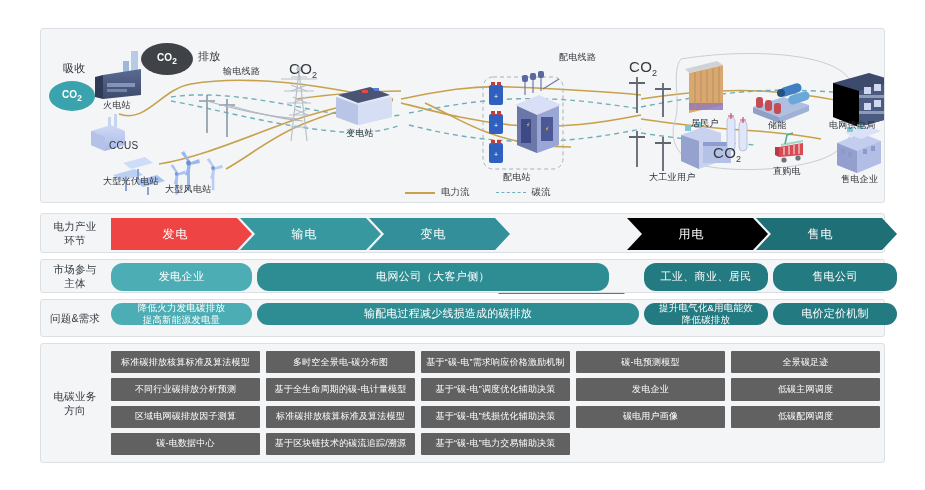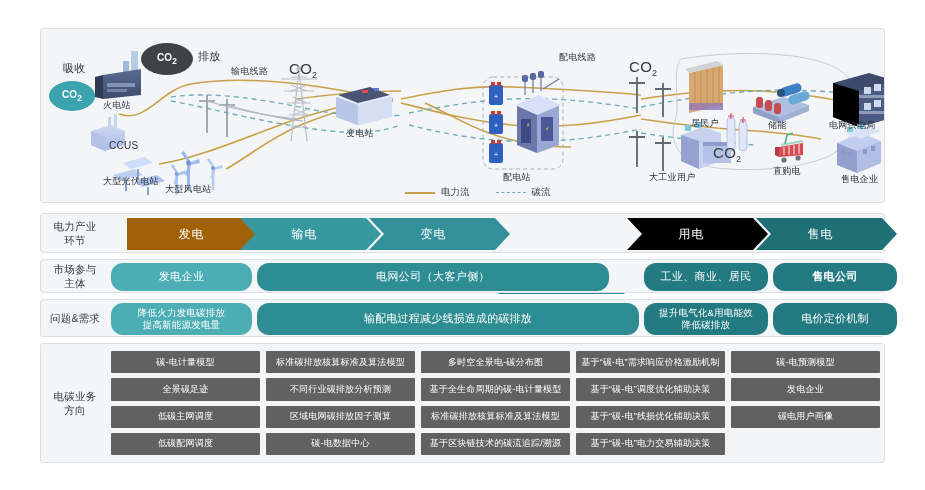--- a/index.html
+++ b/index.html
@@ -82,21 +82,21 @@
     position:absolute;top:3px;
     display:flex;align-items:center;justify-content:center;
     text-align:center;
     color:#ffffff;
     font-size:11px;line-height:1.25;
     box-sizing:border-box;
     letter-spacing:.4px;
     border-radius:12px;
   }
   #band-market .blk{height:28px;}
-  #band-needs .blk{height:32px;font-size:9.5px;letter-spacing:.2px;}
+  #band-needs .blk{height:22px;font-size:9.5px;letter-spacing:.2px;}
 
   
   #band-biz{top:343px;height:120px;}
   .grid{
     position:absolute;left:0;top:7px;right:0;bottom:7px;
     display:grid;
     grid-template-columns:repeat(5,1fr);
     grid-template-rows:repeat(4,1fr);
     column-gap:6px;row-gap:5px;
   }
@@ -389,21 +389,21 @@
     <div class="co2-cloud" style="left:100px;top:14px;width:52px;height:32px;background:#3f4348;">
       <span>CO<sub>2</sub></span>
     </div>
 
     <div class="dlabel" style="left:22px;top:34px;font-size:11px;">吸收</div>
     <div class="dlabel" style="left:157px;top:22px;font-size:11px;">排放</div>
     <div class="dlabel" style="left:62px;top:72px;">火电站</div>
     <div class="dlabel" style="left:68px;top:112px;font-size:10px;">CCUS</div>
     <div class="dlabel" style="left:62px;top:148px;">大型光伏电站</div>
     <div class="dlabel" style="left:124px;top:156px;">大型风电站</div>
-    <div class="dlabel" style="left:182px;top:38px;margin-left:8px;">输电线路</div>
+    <div class="dlabel" style="left:182px;top:38px;">输电线路</div>
     <div class="dlabel co2big" style="left:248px;top:32px;">CO<sub style="font-size:9px;">2</sub></div>
     <div class="dlabel" style="left:305px;top:100px;">变电站</div>
     <div class="dlabel" style="left:462px;top:144px;">配电站</div>
     <div class="dlabel" style="left:518px;top:24px;">配电线路</div>
     <div class="dlabel co2big" style="left:588px;top:30px;">CO<sub style="font-size:9px;">2</sub></div>
     <div class="dlabel" style="left:650px;top:90px;">居民户</div>
     <div class="dlabel co2big" style="left:672px;top:116px;">CO<sub style="font-size:9px;">2</sub></div>
     <div class="dlabel" style="left:608px;top:144px;">大工业用户</div>
     <div class="dlabel" style="left:727px;top:92px;">储能</div>
     <div class="dlabel" style="left:788px;top:92px;">电网供电局</div>
@@ -424,21 +424,21 @@
 
   <div class="band" id="band-stages">
     <div class="rowlabel">
       <span>
         <span>电力产业</span><br>
         <span>环节</span>
       </span>
     </div>
     <div class="rowbody">
       <div class="chev-track">
-        <div class="chev" style="left:16px;width:141px;background:#a16207;clip-path:polygon(0 0,126px 0,141px 16px,126px 100%,0 100%);font-family:Liberation Mono, monospace;">
+        <div class="chev" style="left:0px;width:141px;background:#ef4444;clip-path:polygon(0 0,126px 0,141px 16px,126px 100%,0 100%);font-family:Liberation Mono, monospace;">
           <span>发电</span>
         </div>
         <div class="chev" style="left:129px;width:141px;background:#37989f;clip-path:polygon(0 0,126px 0,141px 16px,126px 100%,0 100%,15px 16px);">
           <span>输电</span>
         </div>
         <div class="chev" style="left:258px;width:141px;background:#33909a;clip-path:polygon(0 0,126px 0,141px 16px,126px 100%,0 100%,15px 16px);">
           <span>变电</span>
         </div>
         <div class="chev" style="left:387px;width:141px;background:#2f8a93;clip-path:polygon(0 0,126px 0,141px 16px,126px 100%,0 100%,15px 16px);margin-top:44px;">
           <span>配电</span>
@@ -463,21 +463,21 @@
     <div class="rowbody">
       <div class="blk" style="left:0px;width:141px;background:#4cadb4;">
         <span>发电企业</span>
       </div>
       <div class="blk" style="left:146px;width:352px;background:#2e8d93;">
         <span>电网公司（大客户侧）</span>
       </div>
       <div class="blk" style="left:533px;width:124px;background:#237a80;">
         <span>工业、商业、居民</span>
       </div>
-      <div class="blk" style="left:662px;width:124px;background:#237a80;font-weight:bold;">
+      <div class="blk" style="left:662px;width:124px;background:#237a80;">
         <span>售电公司</span>
       </div>
     </div>
   </div>
 
   <div class="band" id="band-needs">
     <div class="rowlabel">
       <span>问题&amp;需求</span>
     </div>
     <div class="rowbody">
@@ -504,21 +504,20 @@
 
   <div class="band" id="band-biz">
     <div class="rowlabel">
       <span>
         <span>电碳业务</span><br>
         <span>方向</span>
       </span>
     </div>
     <div class="rowbody">
       <div class="grid">
-        <div class="cell">碳-电计量模型</div>
         <div class="cell">标准碳排放核算标准及算法模型</div>
         <div class="cell">多时空全景电-碳分布图</div>
         <div class="cell">基于“碳-电”需求响应价格激励机制</div>
 
         <div class="cell">碳-电预测模型</div>
         <div class="cell">全景碳足迹</div>
         <div class="cell">不同行业碳排放分析预测</div>
         <div class="cell">基于全生命周期的碳-电计量模型</div>
         <div class="cell">基于“碳-电”调度优化辅助决策</div>
 

